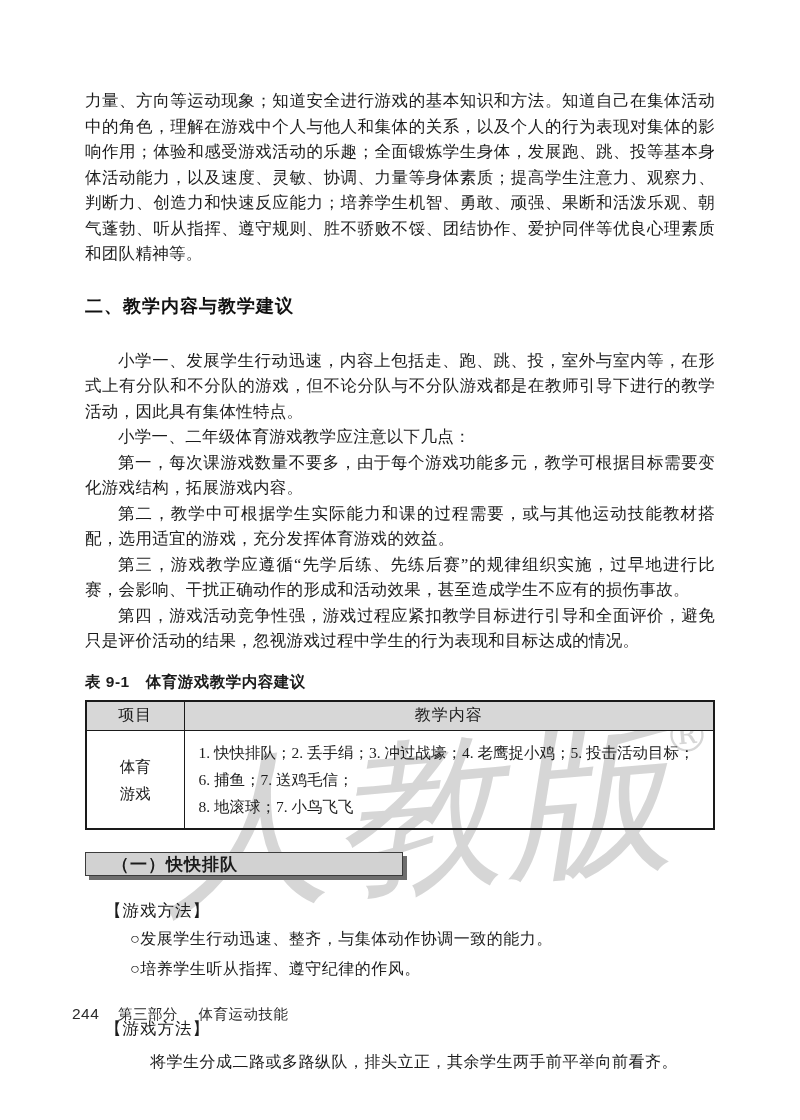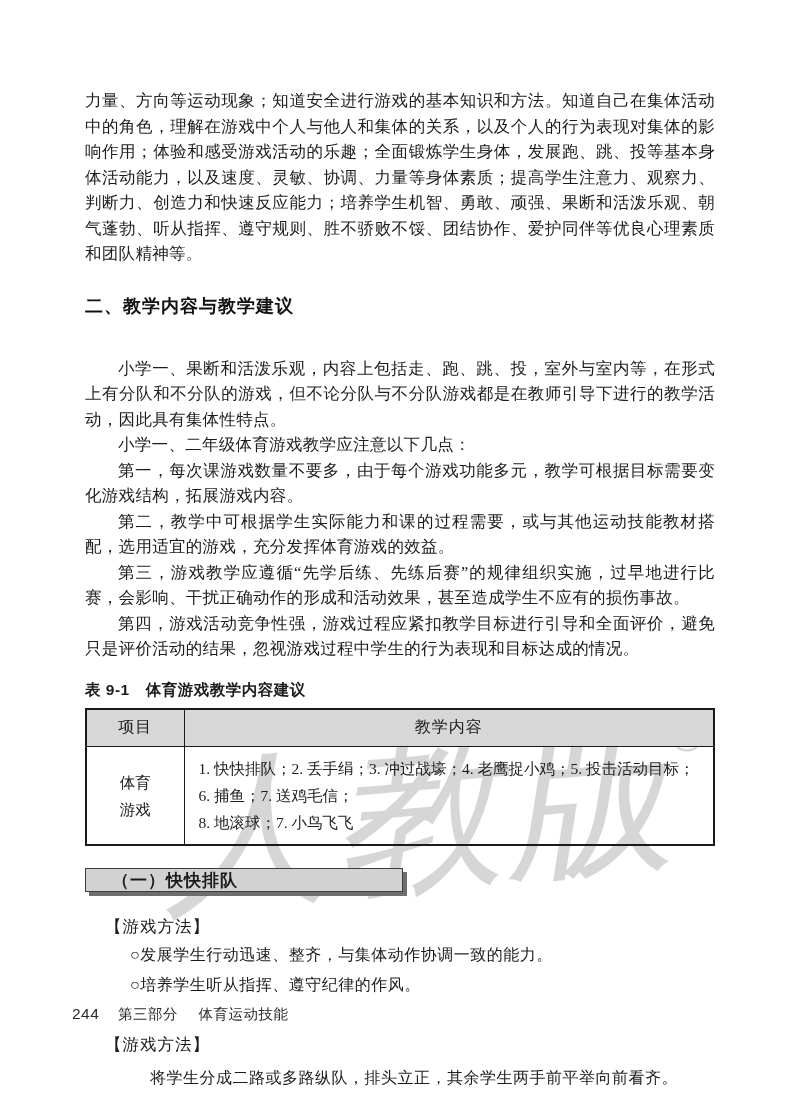--- a/index.html
+++ b/index.html
@@ -16,37 +16,37 @@
     pointer-events:none; user-select:none;
   }
   .wm-reg { font-size:46px; position:relative; top:-98px; left:-6px; font-style:normal; }
 
   .page { position:relative; z-index:1; padding:88px 85px 0 85px; width:800px; }
 
   .body-text { font-size:16.5px; line-height:25.5px; text-align:justify; letter-spacing:0.3px; }
   .indent { text-indent:2em; }
 
   .section-heading {
-    margin-top:27px; margin-bottom:38px;
+    margin-top:27px; margin-bottom:30px;
     font-family:"Liberation Sans","DejaVu Sans",sans-serif;
     font-size:18px; font-weight:bold; color:#111; letter-spacing:1px;
   }
 
   .table-title {
     margin-top:18px; 
     font-family:"Liberation Sans","DejaVu Sans",sans-serif;
     font-size:15.5px; font-weight:bold; letter-spacing:0.5px;
   }
   table.content-table {
     margin-top:7px; width:100%; border-collapse:collapse;
     border:2px solid #1a1a1a;
   }
   table.content-table th, table.content-table td { border:1px solid #1a1a1a; }
   table.content-table th {
-    height:38px; background:#d7d7d7; font-weight:normal;
+    height:30px; background:#d7d7d7; font-weight:normal;
     font-size:16px; text-align:center; letter-spacing:1px;
   }
   th.col-item, td.row-item { width:98px; }
   td.row-item { text-align:center; font-size:15.5px; padding:8px 0; line-height:27px; background:transparent; }
   td.row-content { padding:8px 12px 8px 14px; font-size:15.5px; line-height:27px; background:transparent; }
 
   .game-box {
     margin-top:22px; width:318px; height:24px;
     background:#d2d2d2; border:1px solid #3c3c3c;
     box-shadow:4px 4px 0 #6e6e6e;
@@ -74,21 +74,21 @@
 <div class="watermark">
   <span class="wm-text">人教版</span><span class="wm-reg">®</span>
 </div>
 
 <main class="page">
 
   <p class="body-text">力量、方向等运动现象；知道安全进行游戏的基本知识和方法。知道自己在集体活动中的角色，理解在游戏中个人与他人和集体的关系，以及个人的行为表现对集体的影响作用；体验和感受游戏活动的乐趣；全面锻炼学生身体，发展跑、跳、投等基本身体活动能力，以及速度、灵敏、协调、力量等身体素质；提高学生注意力、观察力、判断力、创造力和快速反应能力；培养学生机智、勇敢、顽强、果断和活泼乐观、朝气蓬勃、听从指挥、遵守规则、胜不骄败不馁、团结协作、爱护同伴等优良心理素质和团队精神等。</p>
 
   <h2 class="section-heading">二、教学内容与教学建议</h2>
 
-  <p class="body-text indent">小学一、果断和活泼乐观，内容上包括走、跑、跳、投，室外与室内等，在形式上有分队和不分队的游戏，但不论分队与不分队游戏都是在教师引导下进行的教学活动，因此具有集体性特点。</p>
+  <p class="body-text indent">小学一、发展学生行动迅速，内容上包括走、跑、跳、投，室外与室内等，在形式上有分队和不分队的游戏，但不论分队与不分队游戏都是在教师引导下进行的教学活动，因此具有集体性特点。</p>
   <p class="body-text indent">小学一、二年级体育游戏教学应注意以下几点：</p>
   <p class="body-text indent">第一，每次课游戏数量不要多，由于每个游戏功能多元，教学可根据目标需要变化游戏结构，拓展游戏内容。</p>
   <p class="body-text indent">第二，教学中可根据学生实际能力和课的过程需要，或与其他运动技能教材搭配，选用适宜的游戏，充分发挥体育游戏的效益。</p>
   <p class="body-text indent">第三，游戏教学应遵循“先学后练、先练后赛”的规律组织实施，过早地进行比赛，会影响、干扰正确动作的形成和活动效果，甚至造成学生不应有的损伤事故。</p>
   <p class="body-text indent">第四，游戏活动竞争性强，游戏过程应紧扣教学目标进行引导和全面评价，避免只是评价活动的结果，忽视游戏过程中学生的行为表现和目标达成的情况。</p>
 
   <div class="table-title">表 9-1　体育游戏教学内容建议</div>
 
   <table class="content-table">
     <tbody>

